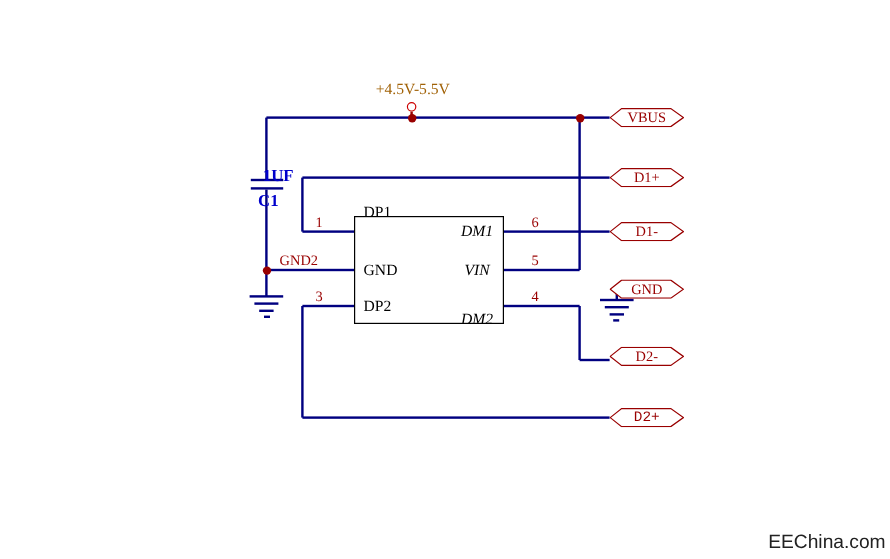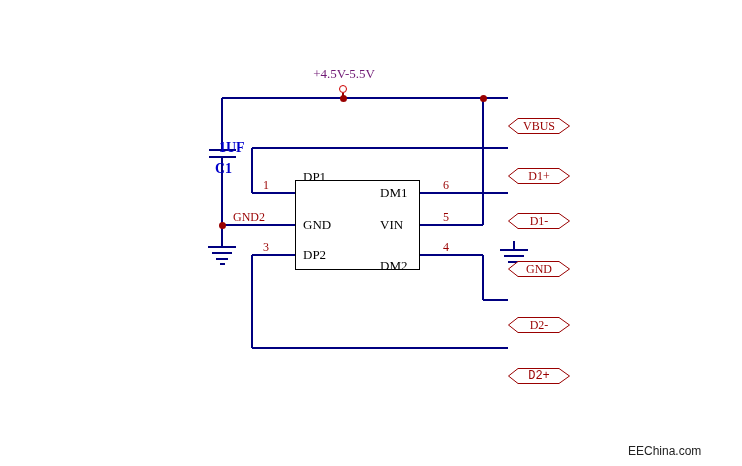--- a/index.html
+++ b/index.html
@@ -14,38 +14,38 @@
   
   .plate{position:absolute;height:2px;background:#000080;}
   
   .gbar{position:absolute;height:2px;background:#000080;}
   
   .pwr-circle{position:absolute;left:339px;top:85px;width:8px;height:8px;border:1px solid #cc0000;
               border-radius:50%;background:#fff;box-sizing:border-box;}
   .pwr-stub{position:absolute;left:342px;top:93px;width:2px;height:5px;background:#990000;}
   
   .lbl{position:absolute;white-space:nowrap;}
-  .power-lbl{left:294px;top:66px;width:100px;text-align:center;color:#701a75;font-size:13px;}
+  .power-lbl{left:294px;top:66px;width:100px;text-align:center;color:#a16207;font-size:13px;}
   .cap-lbl{color:#0000cc;font-weight:bold;font-size:14px;}
   .pin-anno{color:#990000;font-size:12px;text-align:center;}
   .pin-name{color:#000000;font-size:13px;line-height:16px;height:16px;}
-  .right-name{width:35px;text-align:left;}
+  .right-name{width:35px;text-align:center;font-style:italic;}
   
   .ic-box{position:absolute;left:295px;top:180px;width:125px;height:90px;border:1px solid #000;
           box-sizing:border-box;background:#fff;}
   .ic-name{position:absolute;left:307px;top:288px;width:101px;text-align:center;color:#000;
            font-weight:bold;font-size:15px;}
   
-  .port{position:absolute;left:508px;width:62px;height:16px;margin-top:28px;}
+  .port{position:absolute;left:508px;width:62px;height:16px;}
   .port svg{position:absolute;left:0;top:0;display:block;}
   .port polygon{fill:#ffffff;stroke:#990000;stroke-width:1;}
   .port-label{position:absolute;left:0;top:0;width:62px;height:16px;display:flex;align-items:center;
               justify-content:center;color:#990000;font-size:12px;}
-  .watermark{position:absolute;left:628px;top:444px;width:110px;color:#222;
-             font-family:"Liberation Sans", sans-serif;font-size:12px;}
+  .watermark{position:absolute;left:628px;top:444px;width:110px;text-align:right;color:#222;
+             font-family:"Liberation Sans", sans-serif;font-size:16px;}
 </style>
 </head>
 <body>
 
 <div class="canvas">
 
   <div class="lbl power-lbl">+4.5V-5.5V</div>
   <div class="pwr-circle"></div>
   <div class="pwr-stub"></div>
 

